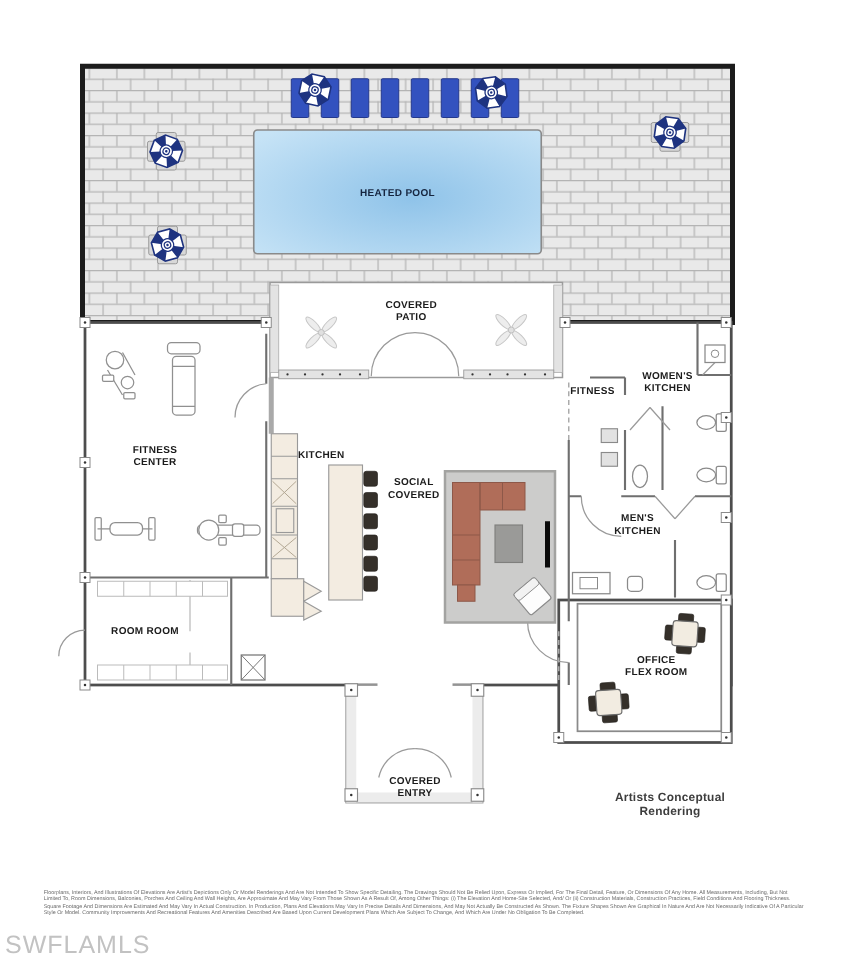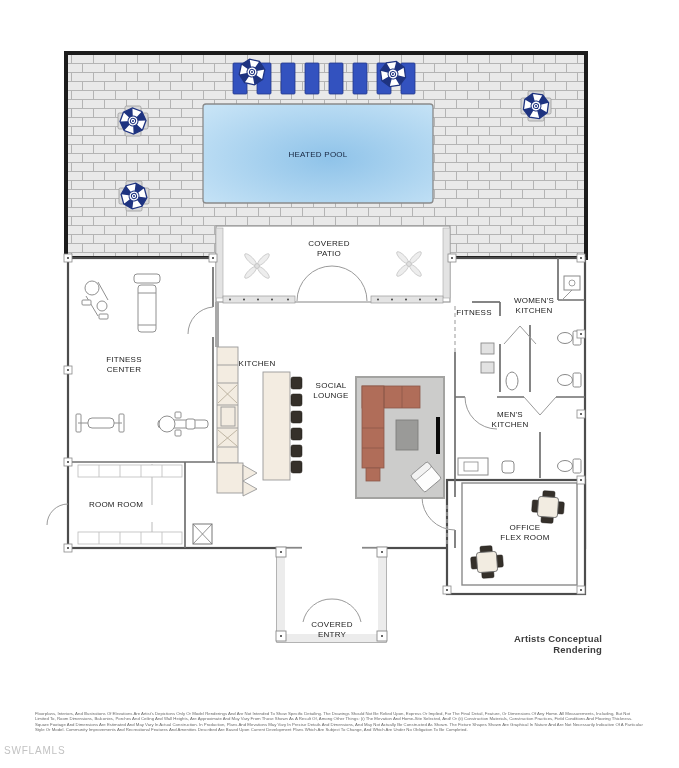--- a/index.html
+++ b/index.html
@@ -1,26 +1,26 @@
 <!DOCTYPE html>
 <html><head>
 <meta charset="utf-8">
 <style>
   html,body{margin:0;padding:0;background:#ffffff;}
   .page{position:relative;width:679px;height:768px;background:#ffffff;overflow:hidden;
         font-family:"Liberation Sans", sans-serif;}
   .plan-svg{position:absolute;left:0;top:0;}
-  .room-label{position:absolute;font-weight:normal;font-size:8px;line-height:9.5px;
+  .room-label{position:absolute;font-weight:bold;font-size:8px;line-height:9.5px;
               letter-spacing:.25px;color:#1b1b1b;white-space:pre-line;text-align:center;}
   .pool-label{color:#16253f;}
-  .rendering-note{position:absolute;left:470px;top:633px;width:132px;text-align:right;
+  .rendering-note{position:absolute;left:470px;top:633px;width:132px;text-align:center;
                   font-weight:bold;font-size:9.5px;color:#3d3d3d;letter-spacing:.2px;}
   .disclaimer{position:absolute;left:35px;top:711px;width:610px;font-size:4.3px;
               line-height:5.4px;color:#6a6a6a;text-align:left;}
-  .watermark{position:absolute;left:4px;top:745px;font-size:10px;color:#c2c2c2;
+  .watermark{position:absolute;left:4px;top:745px;font-size:20px;color:#c2c2c2;
              letter-spacing:.8px;}
 </style>
 </head>
 <body>
 
 <div class="page">
 
 <svg class="plan-svg" width="679" height="768" viewBox="0 0 679 768">
   <defs>
     <pattern id="brick" width="22" height="18" patternUnits="userSpaceOnUse">
@@ -319,21 +319,21 @@
   </g>
 </svg>
 
 <div class="room-label pool-label" style="left:258px;top:150px;width:120px;">HEATED POOL</div>
 <div class="room-label" style="left:293px;top:239px;width:72px;">COVERED
 PATIO</div>
 <div class="room-label" style="left:84px;top:355px;width:80px;text-align:center;">FITNESS
 CENTER</div>
 <div class="room-label" style="left:227px;top:359px;width:60px;">KITCHEN</div>
 <div class="room-label" style="left:300px;top:381px;width:62px;">SOCIAL
-LOUNGE</div>
+COVERED</div>
 <div class="room-label" style="left:444px;top:308px;width:60px;">FITNESS</div>
 <div class="room-label" style="left:493px;top:296px;width:82px;">WOMEN'S
 KITCHEN</div>
 <div class="room-label" style="left:470px;top:410px;width:80px;">MEN'S
 KITCHEN</div>
 <div class="room-label" style="left:76px;top:500px;width:80px;">ROOM ROOM</div>
 <div class="room-label" style="left:485px;top:523px;width:80px;">OFFICE
 FLEX ROOM</div>
 <div class="room-label" style="left:296px;top:620px;width:72px;">COVERED
 ENTRY</div>

